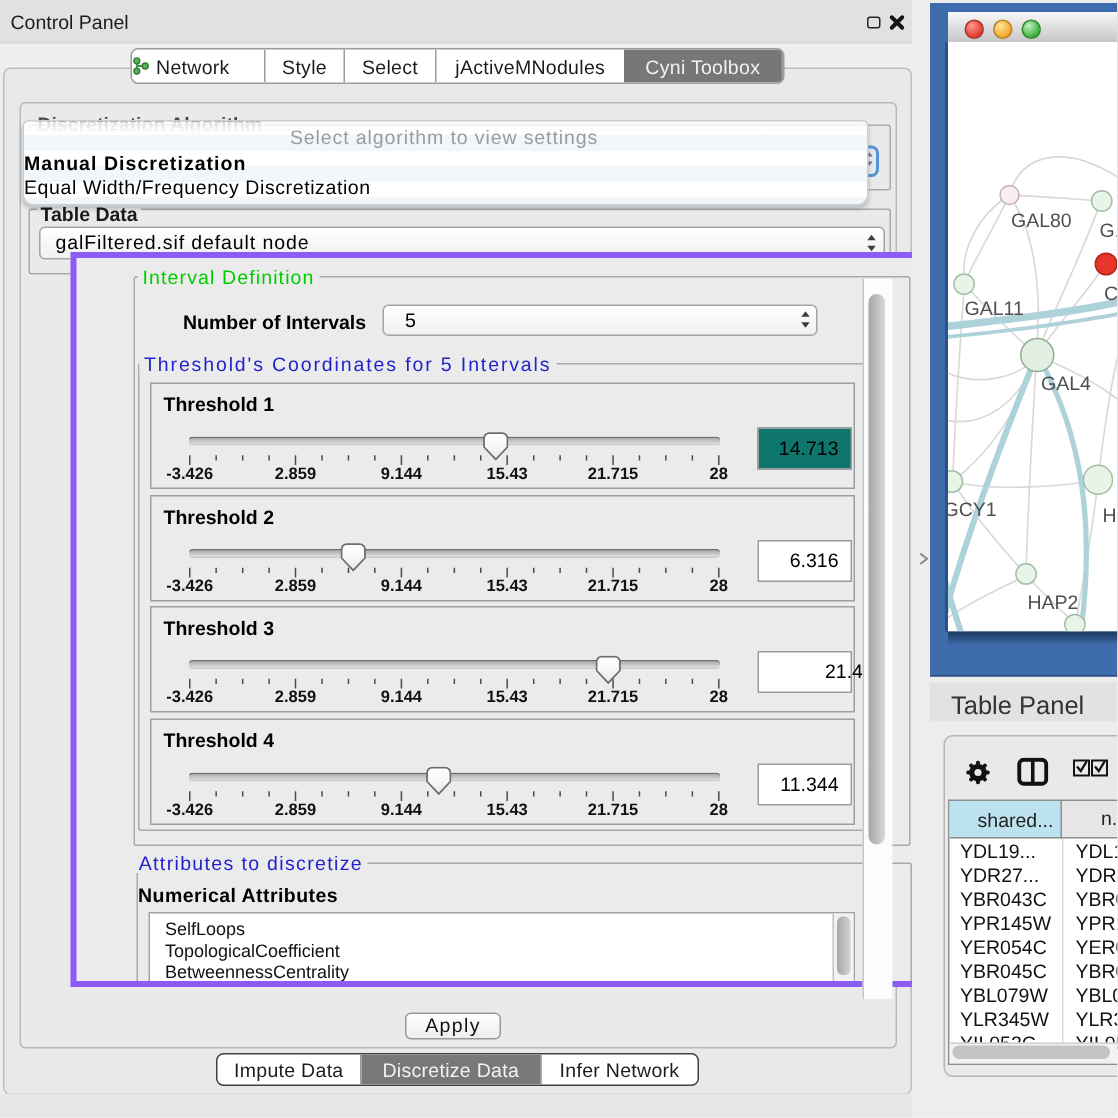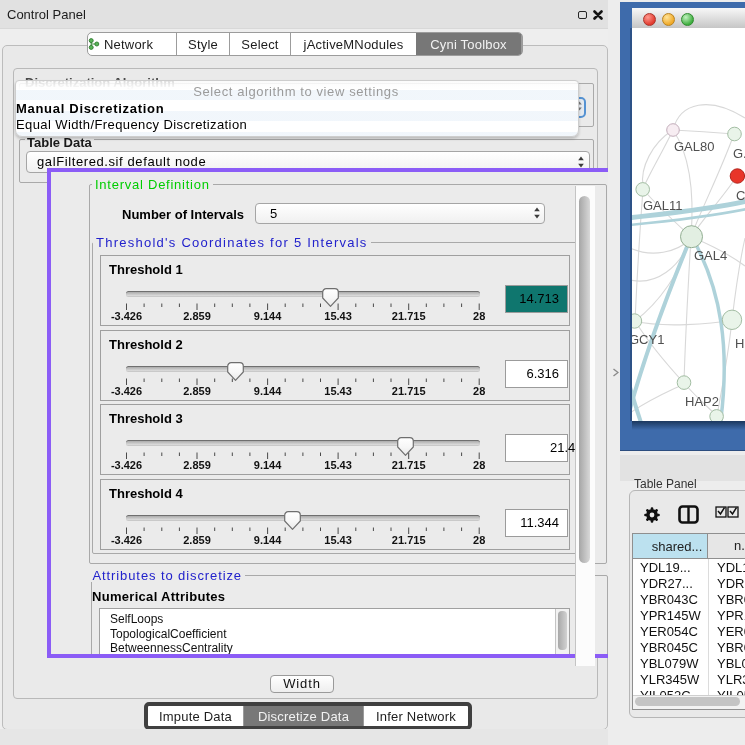--- a/index.html
+++ b/index.html
@@ -260,23 +260,23 @@
       <div style="position:absolute;left:48px;top:436px;width:469px;height:60px;background:#fff;border:1px solid #a0a0a0;">
         <div style="position:absolute;left:10px;top:3px;font-size:12px;line-height:14.6px;color:#111;">SelfLoops<br>TopologicalCoefficient<br>BetweennessCentrality<br>NeighborhoodConnectivity</div>
         <div style="position:absolute;right:0;top:0;width:13px;height:60px;background:#f2f2f2;border-left:1px solid #c4c4c4;"></div>
         <div style="position:absolute;right:2px;top:2px;width:9px;height:39px;background:linear-gradient(90deg,#a8a8a8,#d2d2d2);border-radius:4px;"></div>
       </div>
     </div>
 
   <div class="abs" style="left:575px;top:186px;width:19px;height:480px;background:#fcfcfc;border-left:1px solid #c4c4c4;"></div>
   <div class="abs" style="left:579px;top:196px;width:11px;height:367px;border-radius:6px;background:linear-gradient(90deg,#a6a6a6,#d8d8d8);"></div>
 
-  <div class="abs" style="left:270px;top:675px;width:62px;height:16px;background:linear-gradient(#ffffff,#eeeeee);border:1px solid #9a9a9a;border-radius:4px;text-align:center;font-size:13px;letter-spacing:0.9px;line-height:16px;color:#111;">Width</div>
-
-  <div class="abs" style="left:144px;top:702px;height:20px;display:flex;border:4px solid #404040;border-radius:5px;overflow:hidden;background:#fff;font-size:13px;color:#1c1c1c;letter-spacing:0.2px;text-align:center;">
+  <div class="abs" style="left:270px;top:675px;width:62px;height:16px;background:linear-gradient(#ffffff,#eeeeee);border:1px solid #9a9a9a;border-radius:4px;text-align:center;font-size:13px;letter-spacing:0.9px;line-height:16px;color:#111;">Apply</div>
+
+  <div class="abs" style="left:144px;top:702px;height:20px;display:flex;border:1px solid #404040;border-radius:5px;overflow:hidden;background:#fff;font-size:13px;color:#1c1c1c;letter-spacing:0.2px;text-align:center;">
     <div style="width:95px;display:flex;align-items:center;justify-content:center;border-right:1px solid #9b9b9b;">Impute Data</div>
     <div style="width:119px;display:flex;align-items:center;justify-content:center;background:#787878;color:#f2f2f2;border-right:1px solid #9b9b9b;">Discretize Data</div>
     <div style="width:104px;display:flex;align-items:center;justify-content:center;">Infer Network</div>
   </div>
 
   <div class="abs" style="left:0;top:729px;width:618px;height:16px;background:#e6e6e6;"></div>
 
   <div class="abs" style="left:608px;top:0;width:137px;height:745px;background:#ededed;"></div>
 
   <div class="abs" style="left:620px;top:2px;width:125px;height:448px;background:#3e6bab;border-bottom:1.5px solid #2c4d7e;"></div>
@@ -338,21 +338,21 @@
         <text x="103" y="320">H</text>
         <text x="53" y="378">HAP2</text>
       </g>
     </svg>
   </div>
 
   <div class="abs" style="left:632px;top:421px;width:113px;height:9px;background:linear-gradient(rgba(15,38,68,0.75),rgba(15,38,68,0));"></div>
   <div class="abs" style="left:630px;top:28px;width:2px;height:393px;background:rgba(15,38,68,0.35);"></div>
 
   <div class="abs" style="left:620px;top:455px;width:125px;height:26px;background:#e2e2e2;"></div>
-  <div class="abs" style="left:634px;top:461px;font-size:12px;color:#333;margin-top:16px;">Table Panel</div>
+  <div class="abs" style="left:634px;top:461px;font-size:17px;color:#333;">Table Panel</div>
 
   <div class="abs" style="left:629px;top:490px;width:130px;height:226px;background:#e9e9e9;border:1px solid #b6b6b6;border-radius:6px;"></div>
 
   <svg class="abs" style="left:643px;top:506px;" width="18" height="18" viewBox="0 0 18 18">
     <g fill="#111">
       <circle cx="9" cy="9" r="5.9"></circle>
       <g>
         <rect x="7.7" y="1.2" width="2.6" height="3" rx="1.1"></rect>
         <rect x="7.7" y="13.8" width="2.6" height="3" rx="1.1"></rect>
         <rect x="1.2" y="7.7" width="3" height="2.6" rx="1.1"></rect>

